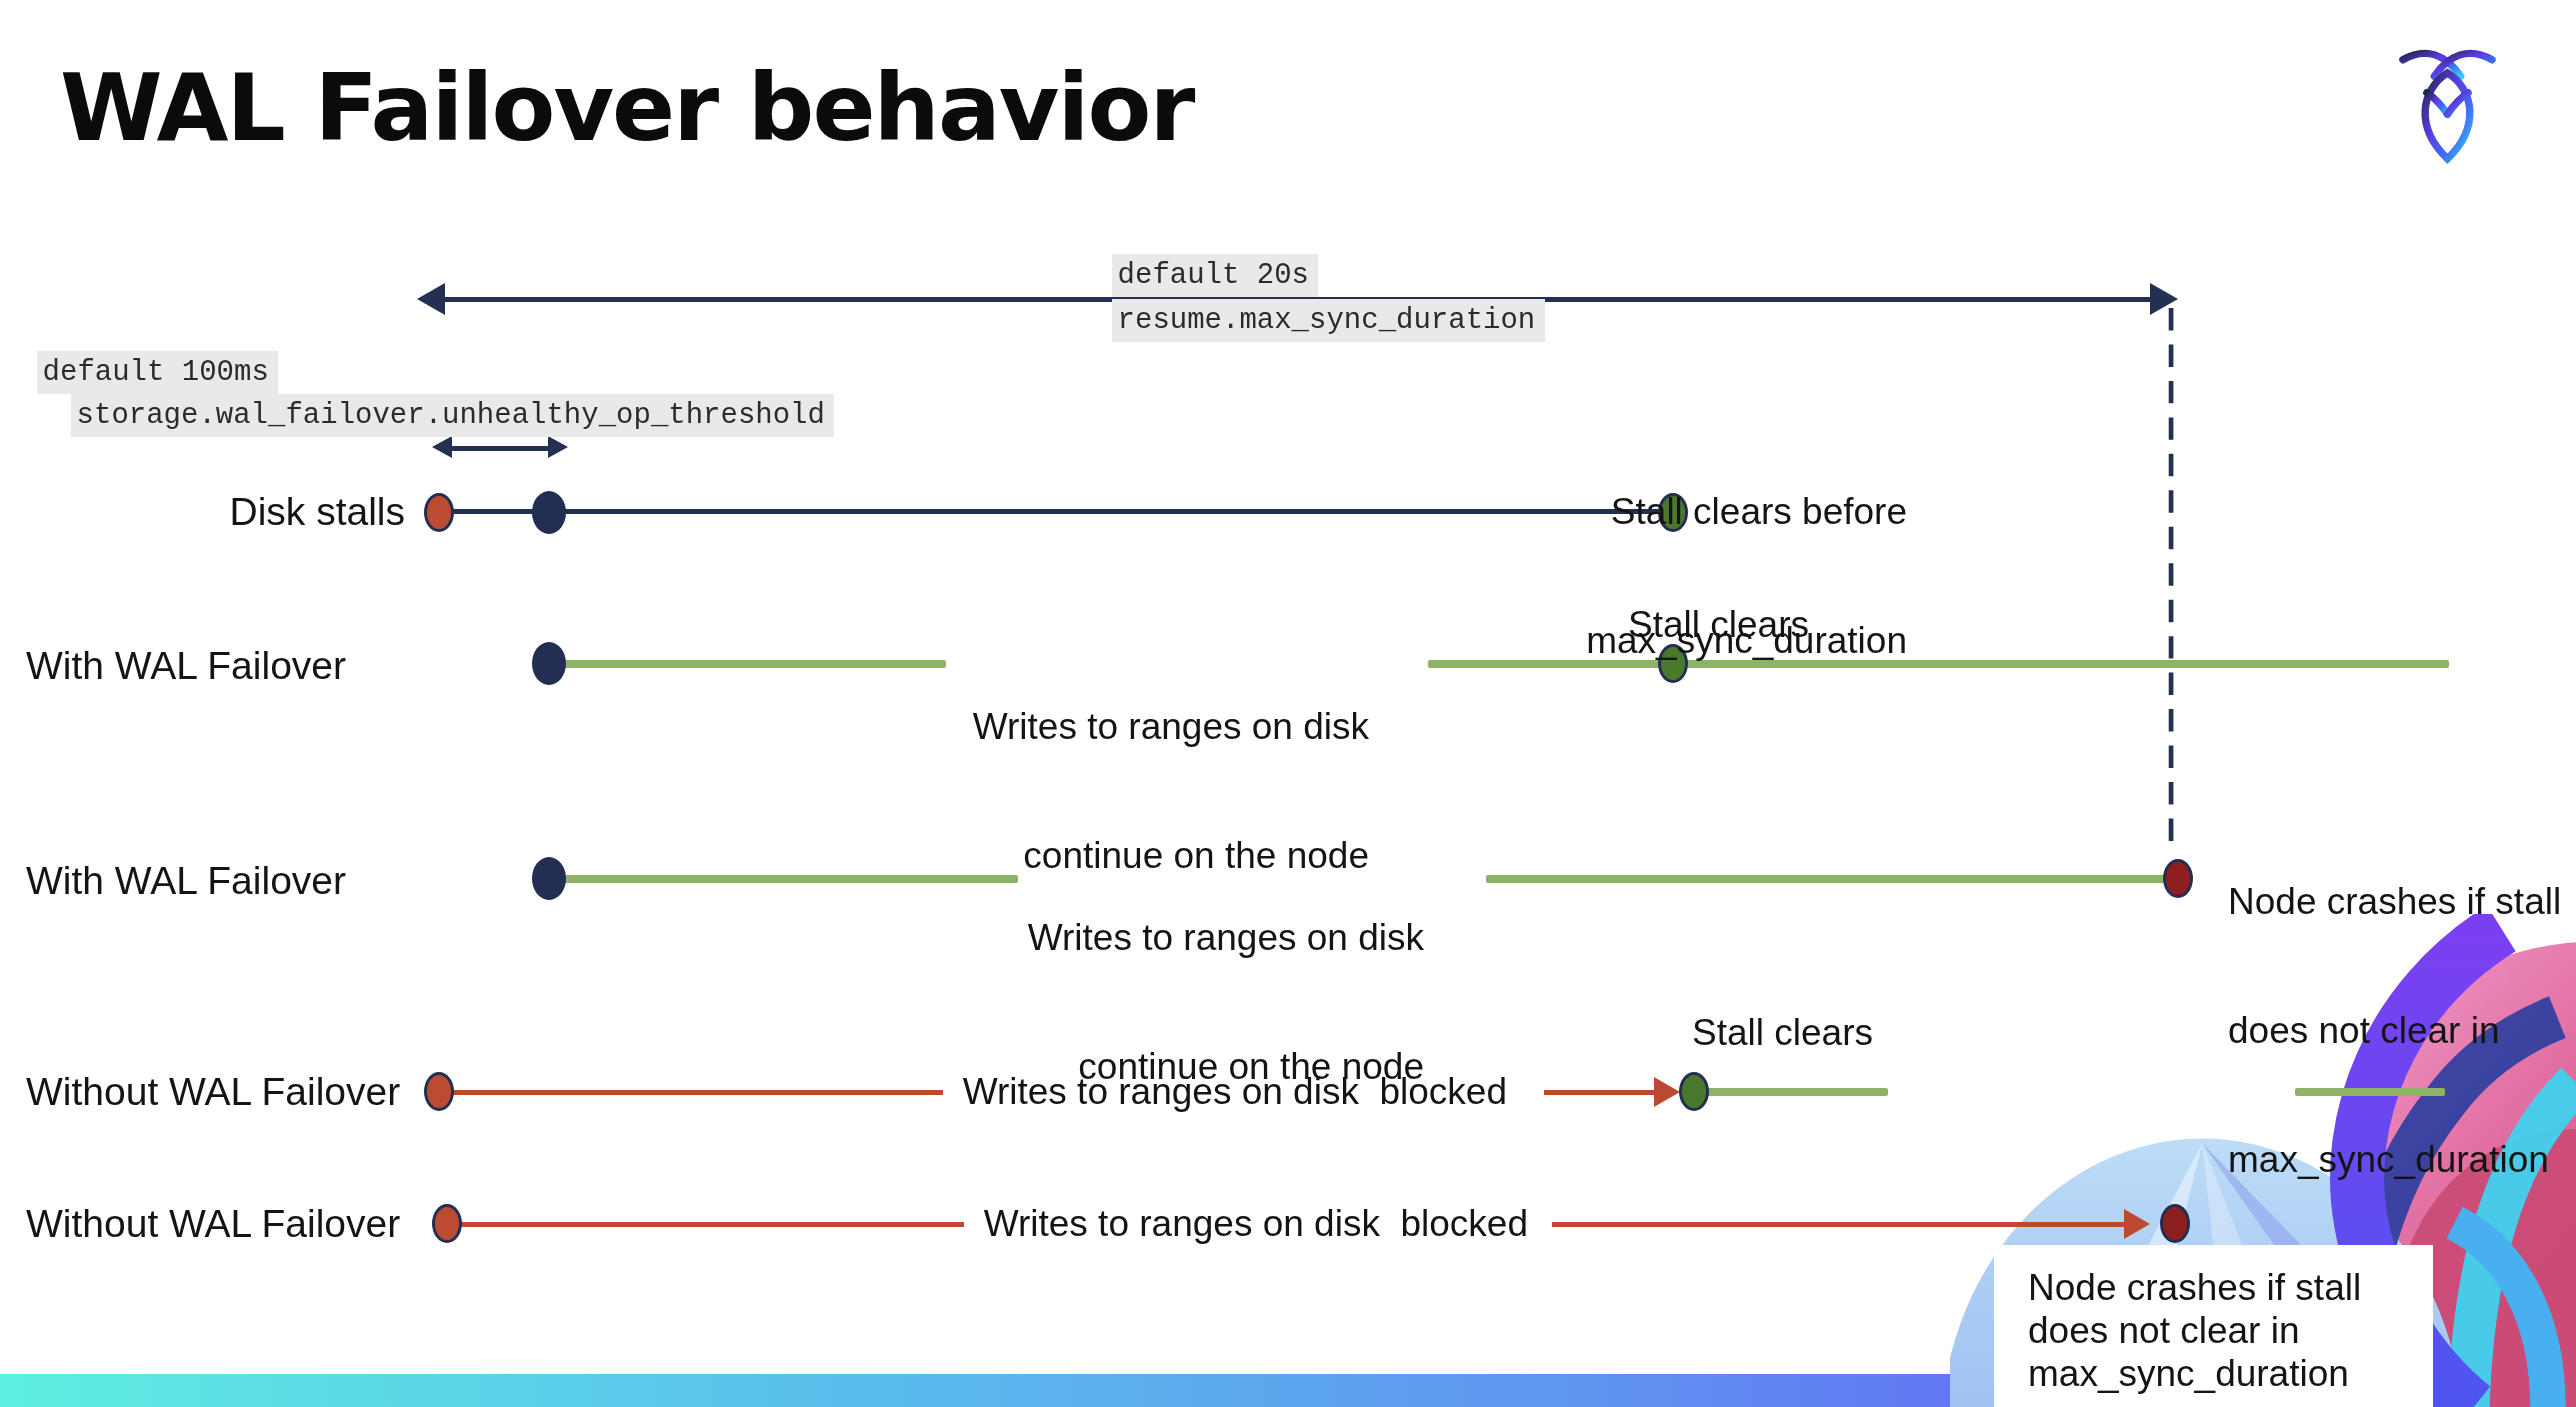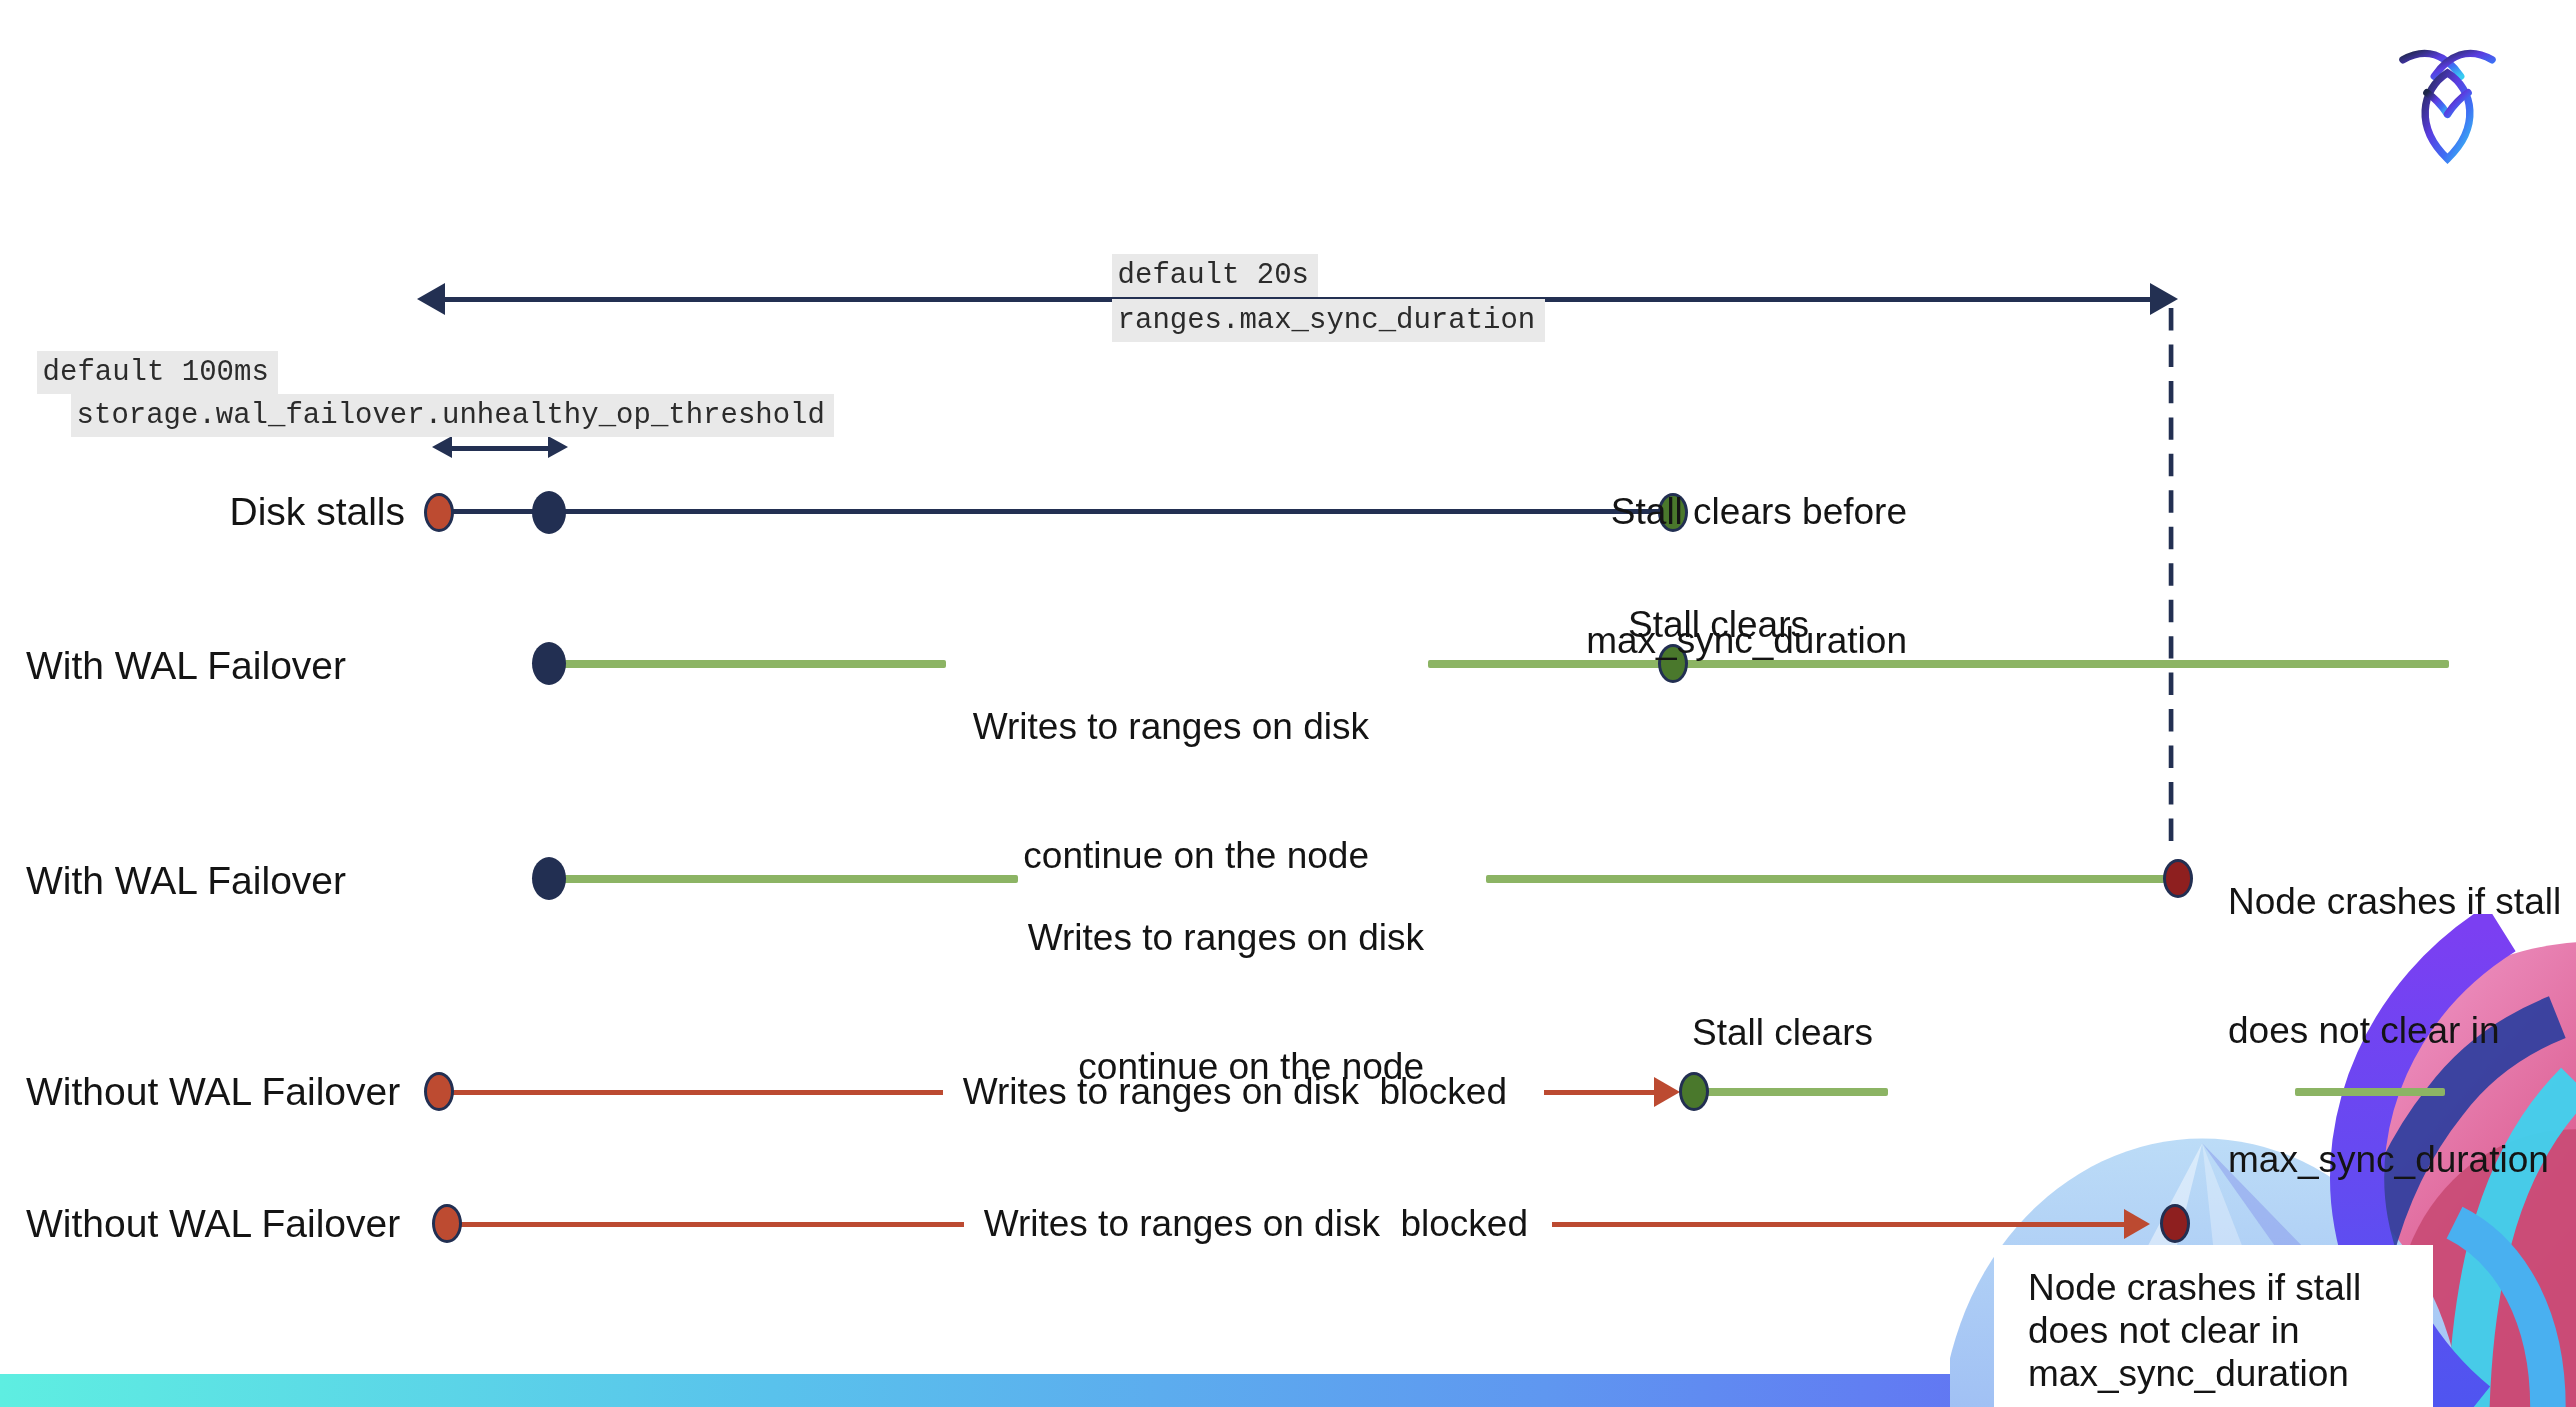--- a/index.html
+++ b/index.html
@@ -36,20 +36,21 @@
      background:linear-gradient(90deg,#5eeee1 0%,#59c2ec 30%,#5f97f0 60%,#6366f4 85%,#6d59f6 100%);}
   .artwork{position:absolute;left:1950px;top:914px;width:626px;height:494px;z-index:1;}
   .dashsvg{position:absolute;left:2155px;top:308px;width:34px;height:546px;z-index:3;}
   .logo{position:absolute;left:2398px;top:41px;width:99px;height:125px;z-index:4;}
 </style>
 </head>
 <body>
 
 <div class="slide">
 
+  <div class="title">WAL Failover behavior</div>
 
   <svg class="logo" viewBox="0 0 120 150">
     <defs>
       <linearGradient id="lg" x1="0%" y1="0%" x2="100%" y2="100%">
         <stop offset="0%" stop-color="#1e2749"></stop>
         <stop offset="40%" stop-color="#5a3ce0"></stop>
         <stop offset="70%" stop-color="#3e6ff4"></stop>
         <stop offset="100%" stop-color="#38cdf2"></stop>
       </linearGradient>
     </defs>
@@ -90,21 +91,21 @@
     <path d="M 430 528 C 430 430 450 300 530 200 C 560 160 600 130 650 110" stroke="#2e3e9e" stroke-width="48" fill="none" opacity="0.92"></path>
     <path d="M 590 15 C 470 90 420 220 440 330 C 452 400 500 480 560 528" stroke="url(#gLimb)" stroke-width="58" fill="none"></path>
   </svg>
 
   <div class="bottombar"></div>
 
   <div class="hline navyline" style="left:439px;top:297px;width:1720px;"></div>
   <div class="ah nleft" style="left:417px;top:283px;"></div>
   <div class="ah nright" style="left:2150px;top:283px;"></div>
   <div class="mono" style="left:1112px;top:254px;">default 20s</div>
-  <div class="mono" style="left:1112px;top:299px;">ranges.max_sync_duration</div>
+  <div class="mono" style="left:1112px;top:299px;">resume.max_sync_duration</div>
 
   <div class="mono" style="left:37px;top:351px;">default 100ms</div>
   <div class="mono" style="left:37px;top:394px;margin-left:34px;">storage.wal_failover.unhealthy_op_threshold</div>
   <div class="hline navyline" style="left:451px;top:446px;width:99px;"></div>
   <div class="ah sleft" style="left:432px;top:436px;"></div>
   <div class="ah sright" style="left:548px;top:436px;"></div>
 
   <svg class="dashsvg" viewBox="0 0 36 584" width="34" height="546">
     <line x1="17" y1="0" x2="17" y2="584" stroke="#233052" stroke-width="5" stroke-dasharray="24 15"></line>
   </svg>

